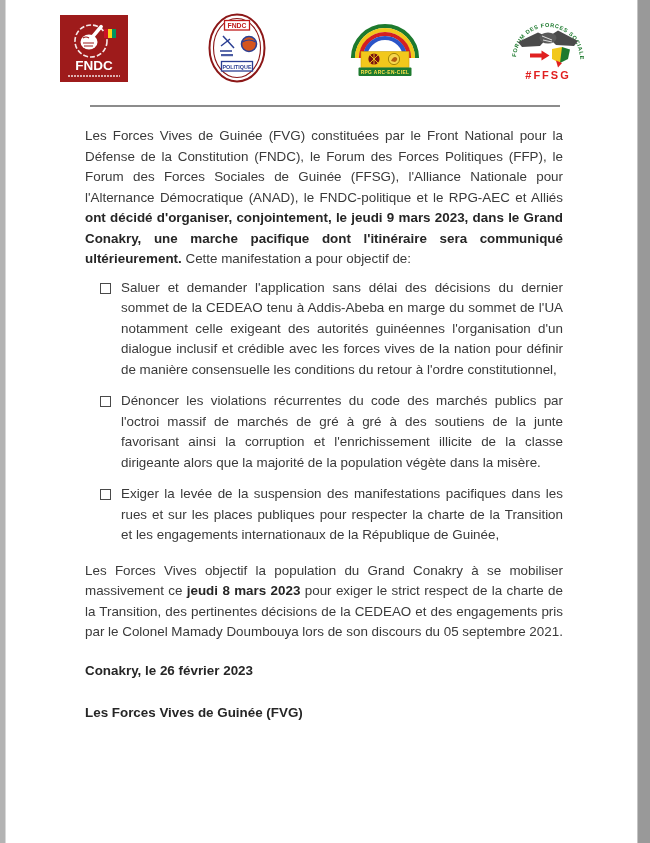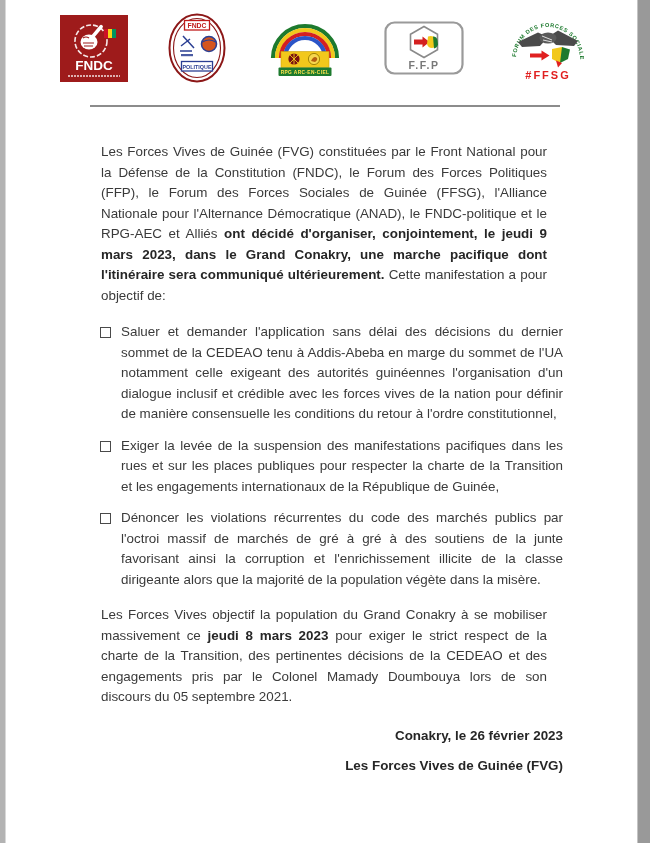--- a/index.html
+++ b/index.html
@@ -18,33 +18,33 @@
   }
   .logo{flex:0 0 auto;line-height:0;}
   svg text{font-family:"Liberation Sans","DejaVu Sans",sans-serif;}
 
   .rule{position:absolute;left:90px;top:105px;width:470px;height:2px;background:#8c8c8c;}
 
   .content{
     position:absolute;left:85px;top:126px;width:478px;
     font-size:13.4px;line-height:20.5px;color:#3a3a3a;
   }
-  .para{margin:16px;text-align:justify;}
+  .para{margin:0;text-align:justify;}
   .para .bold,.bold{font-weight:700;color:#262626;}
   .bullets{margin-top:8px;padding-left:15px;}
   .bullet{display:flex;margin-bottom:11px;align-items:flex-start;}
   .checkbox{
     flex:0 0 auto;width:9px;height:9px;border:1.4px solid #4a4a4a;
     margin:5px 10px 0 0;background:#fff;
   }
   .btext{flex:1;text-align:justify;}
   .closing{margin-top:15px;}
-  .center-line{margin:0;text-align:right;font-weight:700;color:#262626;}
+  .center-line{margin:0;text-align:left;font-weight:700;color:#262626;}
   .date{margin-top:18px;}
-  .signature{margin-top:10px;}
+  .signature{margin-top:22px;}
 </style>
 </head>
 <body>
 
 <div class="page">
   <div class="edge edge-left"></div>
   <div class="edge edge-right"></div>
 
   <header class="logos">
 
@@ -88,30 +88,20 @@
         <rect x="15" y="33.5" width="48" height="16" stroke="#caa20a" stroke-width="0.6" fill="#f2c81c"></rect>
         <circle cx="28" cy="41" r="5.6" fill="#7a1212"></circle>
         <path d="M24 37 l8 8 M32 37 l-8 8 M28 35.5 v11" stroke="#f2c81c" stroke-width="0.9"></path>
         <circle cx="48" cy="41" r="5.6" fill="#f6d74d" stroke="#9a7d00" stroke-width="0.9"></circle>
         <path d="M45 43 q3 -6 6 -3 q1 2 -2 4 z" fill="#b55f10"></path>
         <rect x="12.5" y="49.5" width="53" height="8.5" rx="1" fill="#1d7a2e"></rect>
         <text x="39" y="55.7" text-anchor="middle" font-size="4.8" font-weight="bold" letter-spacing="0.4" fill="#ffe14d">RPG ARC-EN-CIEL</text>
       </svg>
     </div>
 
-    <div class="logo">
-      <svg width="80" height="54" viewBox="0 0 80 54">
-        <rect x="1.5" y="1.5" width="77" height="51" rx="9" fill="#ffffff" stroke="#9a9a9a" stroke-width="2.2"></rect>
-        <polygon points="40,5.5 53.5,13.2 53.5,28.8 40,36.5 26.5,28.8 26.5,13.2" fill="none" stroke="#8a8a8a" stroke-width="1.6"></polygon>
-        <polygon points="30,18.5 38.5,18.5 38.5,15.5 45.5,21 38.5,26.5 38.5,23.5 30,23.5" fill="#d42020"></polygon>
-        <path d="M44 15.5 q5 -1.5 7 2 l2 5 q-1 4 -5 4.5 q-4 0 -5 -4 z" fill="#f2c81c"></path>
-        <path d="M49 15.5 q4 0 4.5 4 l0.5 4 q-1 3.5 -4 4 z" fill="#1d7a2e"></path>
-        <text x="40" y="47.5" text-anchor="middle" font-size="10.5" font-weight="bold" letter-spacing="1.5" fill="#787878">F.F.P</text>
-      </svg>
-    </div>
 
     <div class="logo">
       <svg width="88" height="74" viewBox="0 0 88 74">
         <defs>
           <path id="ffsgArc" d="M12 48 A32 32 0 1 1 76 48" fill="none"></path>
         </defs>
         <text font-size="5.6" font-weight="bold" letter-spacing="0.6" fill="#1d7a2e">
           <textPath href="#ffsgArc" startOffset="2">FORUM DES FORCES SOCIALES DE GUINEE</textPath>
         </text>
         <polygon points="14,31 34,21.5 44,26 36,35 18,36" fill="#4a4a4a"></polygon>
@@ -134,25 +124,25 @@
 
     <p class="para"><span>Les Forces Vives de Guinée (FVG) constituées par le Front National pour la Défense de la Constitution (FNDC), le Forum des Forces Politiques (FFP), le Forum des Forces Sociales de Guinée (FFSG), l'Alliance Nationale pour l'Alternance Démocratique (ANAD), le FNDC-politique et le RPG-AEC et Alliés </span><span class="bold">ont décidé d'organiser, conjointement, le jeudi 9 mars 2023, dans le Grand Conakry, une marche pacifique dont l'itinéraire sera communiqué ultérieurement.</span><span> Cette manifestation a pour objectif de:</span></p>
 
     <div class="bullets">
       <div class="bullet">
         <span class="checkbox"></span>
         <span class="btext">Saluer et demander l'application sans délai des décisions  du dernier sommet de la CEDEAO tenu à Addis-Abeba en marge du sommet de l'UA notamment celle exigeant des autorités guinéennes l'organisation d'un dialogue inclusif et crédible avec les forces vives de la nation pour définir de manière consensuelle les conditions du retour à l'ordre constitutionnel,</span>
       </div>
       <div class="bullet">
         <span class="checkbox"></span>
-        <span class="btext">Exiger la levée de la suspension des manifestations pacifiques dans les rues et sur les places publiques pour respecter la charte de la Transition et les engagements internationaux de la République de Guinée,</span>
+        <span class="btext">Dénoncer les violations récurrentes du code des marchés publics par l'octroi massif de marchés de gré à gré à des soutiens de la junte favorisant  ainsi la corruption et l'enrichissement illicite de la classe dirigeante alors que la majorité de la population végète dans la misère.</span>
       </div>
       <div class="bullet">
         <span class="checkbox"></span>
-        <span class="btext">Dénoncer les violations récurrentes du code des marchés publics par l'octroi massif de marchés de gré à gré à des soutiens de la junte favorisant  ainsi la corruption et l'enrichissement illicite de la classe dirigeante alors que la majorité de la population végète dans la misère.</span>
+        <span class="btext">Exiger la levée de la suspension des manifestations pacifiques dans les rues et sur les places publiques pour respecter la charte de la Transition et les engagements internationaux de la République de Guinée,</span>
       </div>
     </div>
 
     <p class="para closing"><span>Les Forces Vives objectif la population du Grand Conakry à se mobiliser massivement ce </span><span class="bold">jeudi 8 mars 2023</span><span> pour  exiger le strict respect de la charte de la Transition, des pertinentes décisions de la CEDEAO et des engagements pris par le Colonel Mamady Doumbouya lors de son discours du 05 septembre 2021.</span></p>
 
     <p class="center-line date">Conakry, le 26 février 2023</p>
 
     <p class="center-line signature">Les Forces Vives de Guinée (FVG)</p>
 
   </main>

